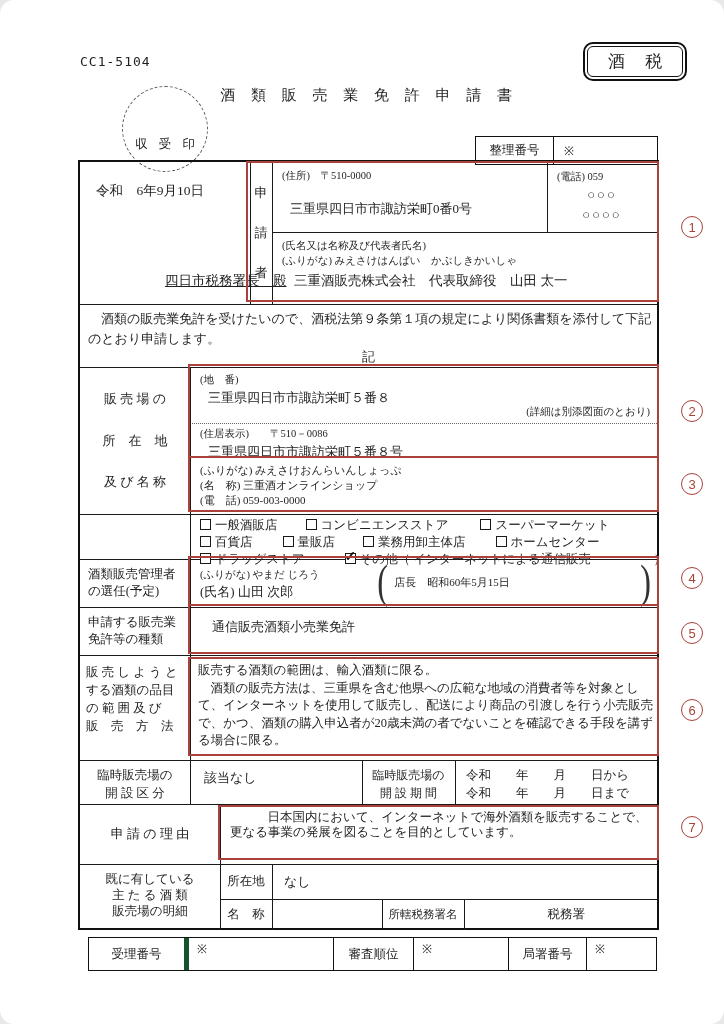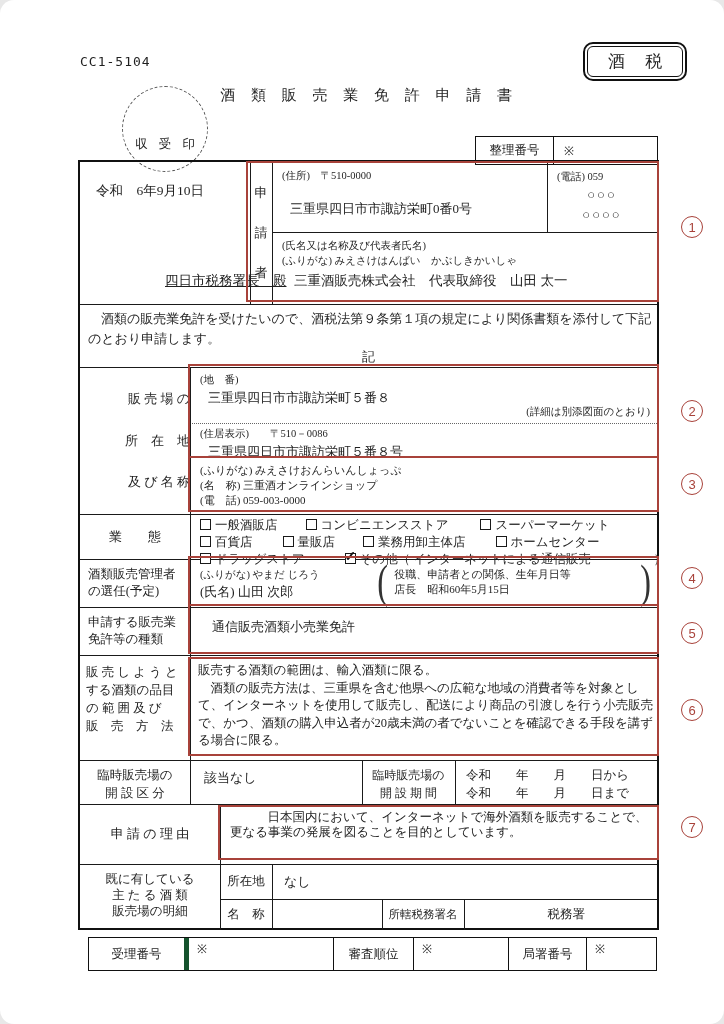--- a/index.html
+++ b/index.html
@@ -105,38 +105,37 @@
     <div class="abs body-txt" style="left:467px; top:45px; width:110px; text-align:center; letter-spacing:2px;">○○○○</div>
 
     <div class="abs cap" style="left:202px; top:77px;">(氏名又は名称及び代表者氏名)</div>
     <div class="abs cap" style="left:202px; top:92px;">(ふりがな) みえさけはんばい　かぶしきかいしゃ</div>
     <div class="abs" style="left:214px; top:110px; font-size:13.5px;">三重酒販売株式会社　代表取締役　山田 太一</div>
 
     <div class="abs body-txt" style="left:8px; top:147px; width:564px; line-height:20px; text-indent:0;">　酒類の販売業免許を受けたいので、酒税法第９条第１項の規定により関係書類を添付して下記のとおり申請します。</div>
     <div class="abs body-txt" style="left:0; top:186px; width:577px; text-align:center;">記</div>
 
     <div class="abs" style="left:0; top:205px; width:110px; height:147px; display:flex; flex-direction:column;
-         justify-content:space-evenly; text-align:center; font-size:13px;align-items:flex-end;">
+         justify-content:space-evenly; text-align:center; font-size:13px;">
       <span>販 売 場 の</span>
       <span>所　在　地</span>
       <span>及 び 名 称</span>
     </div>
 
     <div class="abs cap" style="left:120px; top:211px;">(地　番)</div>
     <div class="abs body-txt" style="left:128px; top:227px;">三重県四日市市諏訪栄町５番８</div>
     <div class="abs cap" style="left:330px; top:243px; width:240px; text-align:right;">(詳細は別添図面のとおり)</div>
 
     <div class="abs cap" style="left:120px; top:265px;">(住居表示)　　〒510－0086</div>
     <div class="abs body-txt" style="left:128px; top:281px;">三重県四日市市諏訪栄町５番８号</div>
 
     <div class="abs small-txt" style="left:120px; top:301px;">(ふりがな) みえさけおんらいんしょっぷ</div>
     <div class="abs small-txt" style="left:120px; top:316px;">(名　称) 三重酒オンラインショップ</div>
     <div class="abs small-txt" style="left:120px; top:331px;">(電　話) 059-003-0000</div>
 
-    <div class="abs center" style="left:0; top:352px; width:110px; height:45px; font-size:13px;">業　　態</div>
     <div class="abs" style="left:120px; top:354px; width:455px; line-height:15px;">
       <div style="white-space:nowrap;">
         <span class="opt" style="margin-right:24px;"><span class="cb"></span><span>一般酒販店</span></span>
         <span class="opt" style="margin-right:28px;"><span class="cb"></span><span>コンビニエンスストア</span></span>
         <span class="opt"><span class="cb"></span><span>スーパーマーケット</span></span>
       </div>
       <div style="white-space:nowrap;">
         <span class="opt" style="margin-right:26px;"><span class="cb"></span><span>百貨店</span></span>
         <span class="opt" style="margin-right:24px;"><span class="cb"></span><span>量販店</span></span>
         <span class="opt" style="margin-right:26px;"><span class="cb"></span><span>業務用卸主体店</span></span>
@@ -150,21 +149,20 @@
 
     <div class="abs" style="left:8px; top:404px; font-size:12.5px; line-height:17px;">
       <div>酒類販売管理者</div>
       <div>の選任(予定)</div>
     </div>
     <div class="abs cap" style="left:120px; top:406px;">(ふりがな) やまだ じろう</div>
     <div class="abs body-txt" style="left:120px; top:421px;">(氏名) 山田 次郎</div>
     <div class="abs" style="left:295px; top:400px; width:278px; display:flex; align-items:center;">
       <span class="paren">(</span>
       <span style="flex:1; font-size:11px; line-height:15px; padding-left:4px;">
-        <span style="display:block;">役職、申請者との関係、生年月日等</span>
         <span style="display:block;">店長　昭和60年5月15日</span>
       </span>
       <span class="paren">)</span>
     </div>
 
     <div class="abs" style="left:8px; top:452px; font-size:12.5px; line-height:17px;">
       <div>申請する販売業</div>
       <div>免許等の種類</div>
     </div>
     <div class="abs body-txt" style="left:132px; top:456px;">通信販売酒類小売業免許</div>

